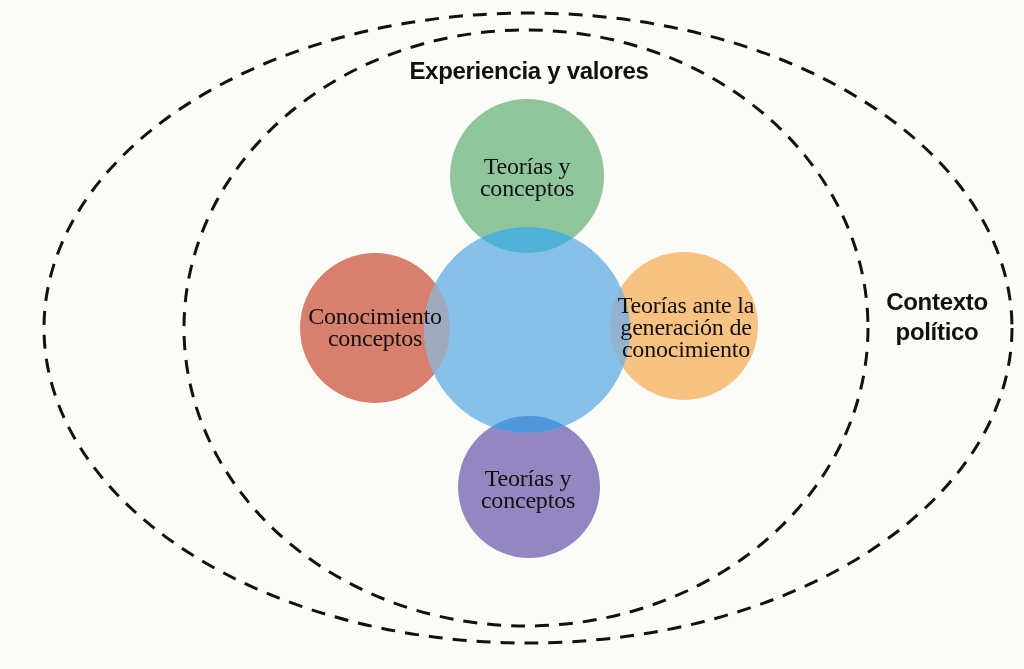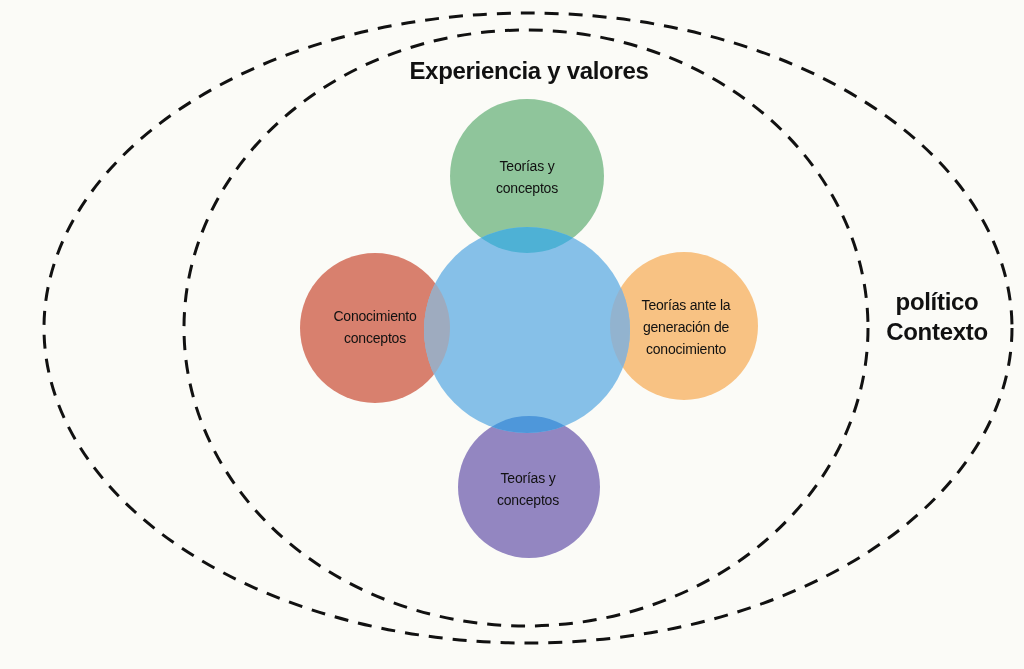--- a/index.html
+++ b/index.html
@@ -38,24 +38,25 @@
     font-weight: bold;
     line-height: 30px;
     letter-spacing: -0.3px;
   }
   .lbl-center {
     font-size: 24px;
     font-weight: bold;
     letter-spacing: -0.3px;
   }
   .lbl-circle {
-    font-size: 14px;
+    font-size: 24px;
     font-weight: normal;
     line-height: 22px;
     letter-spacing: -0.2px;
+    font-family: Liberation Serif, serif;
   }
 </style>
 </head>
 <body style="background: rgb(251, 251, 247);">
 
 <div class="stage">
 
   <svg width="1024" height="669" viewBox="0 0 1024 669">
     <defs>
       <clipPath id="clipBlue">
@@ -80,22 +81,22 @@
       <circle cx="668" cy="326" r="74" fill="#92B3CF"></circle>
       <circle cx="513" cy="487" r="71" fill="#4E97DA"></circle>
     </g>
   </svg>
 
   <div class="lbl lbl-heading" style="left:513px; top:71px;">
     <span class="line">Experiencia y valores</span>
   </div>
 
   <div class="lbl lbl-heading" style="left:921px; top:317px;">
+    <span class="line">Contexto</span>
     <span class="line">político</span>
-    <span class="line">Contexto</span>
   </div>
 
 
   <div class="lbl lbl-circle" style="left:511px; top:177px;">
     <span class="line">Teorías y</span>
     <span class="line">conceptos</span>
   </div>
 
   <div class="lbl lbl-circle" style="left:359px; top:327px;">
     <span class="line">Conocimiento</span>

